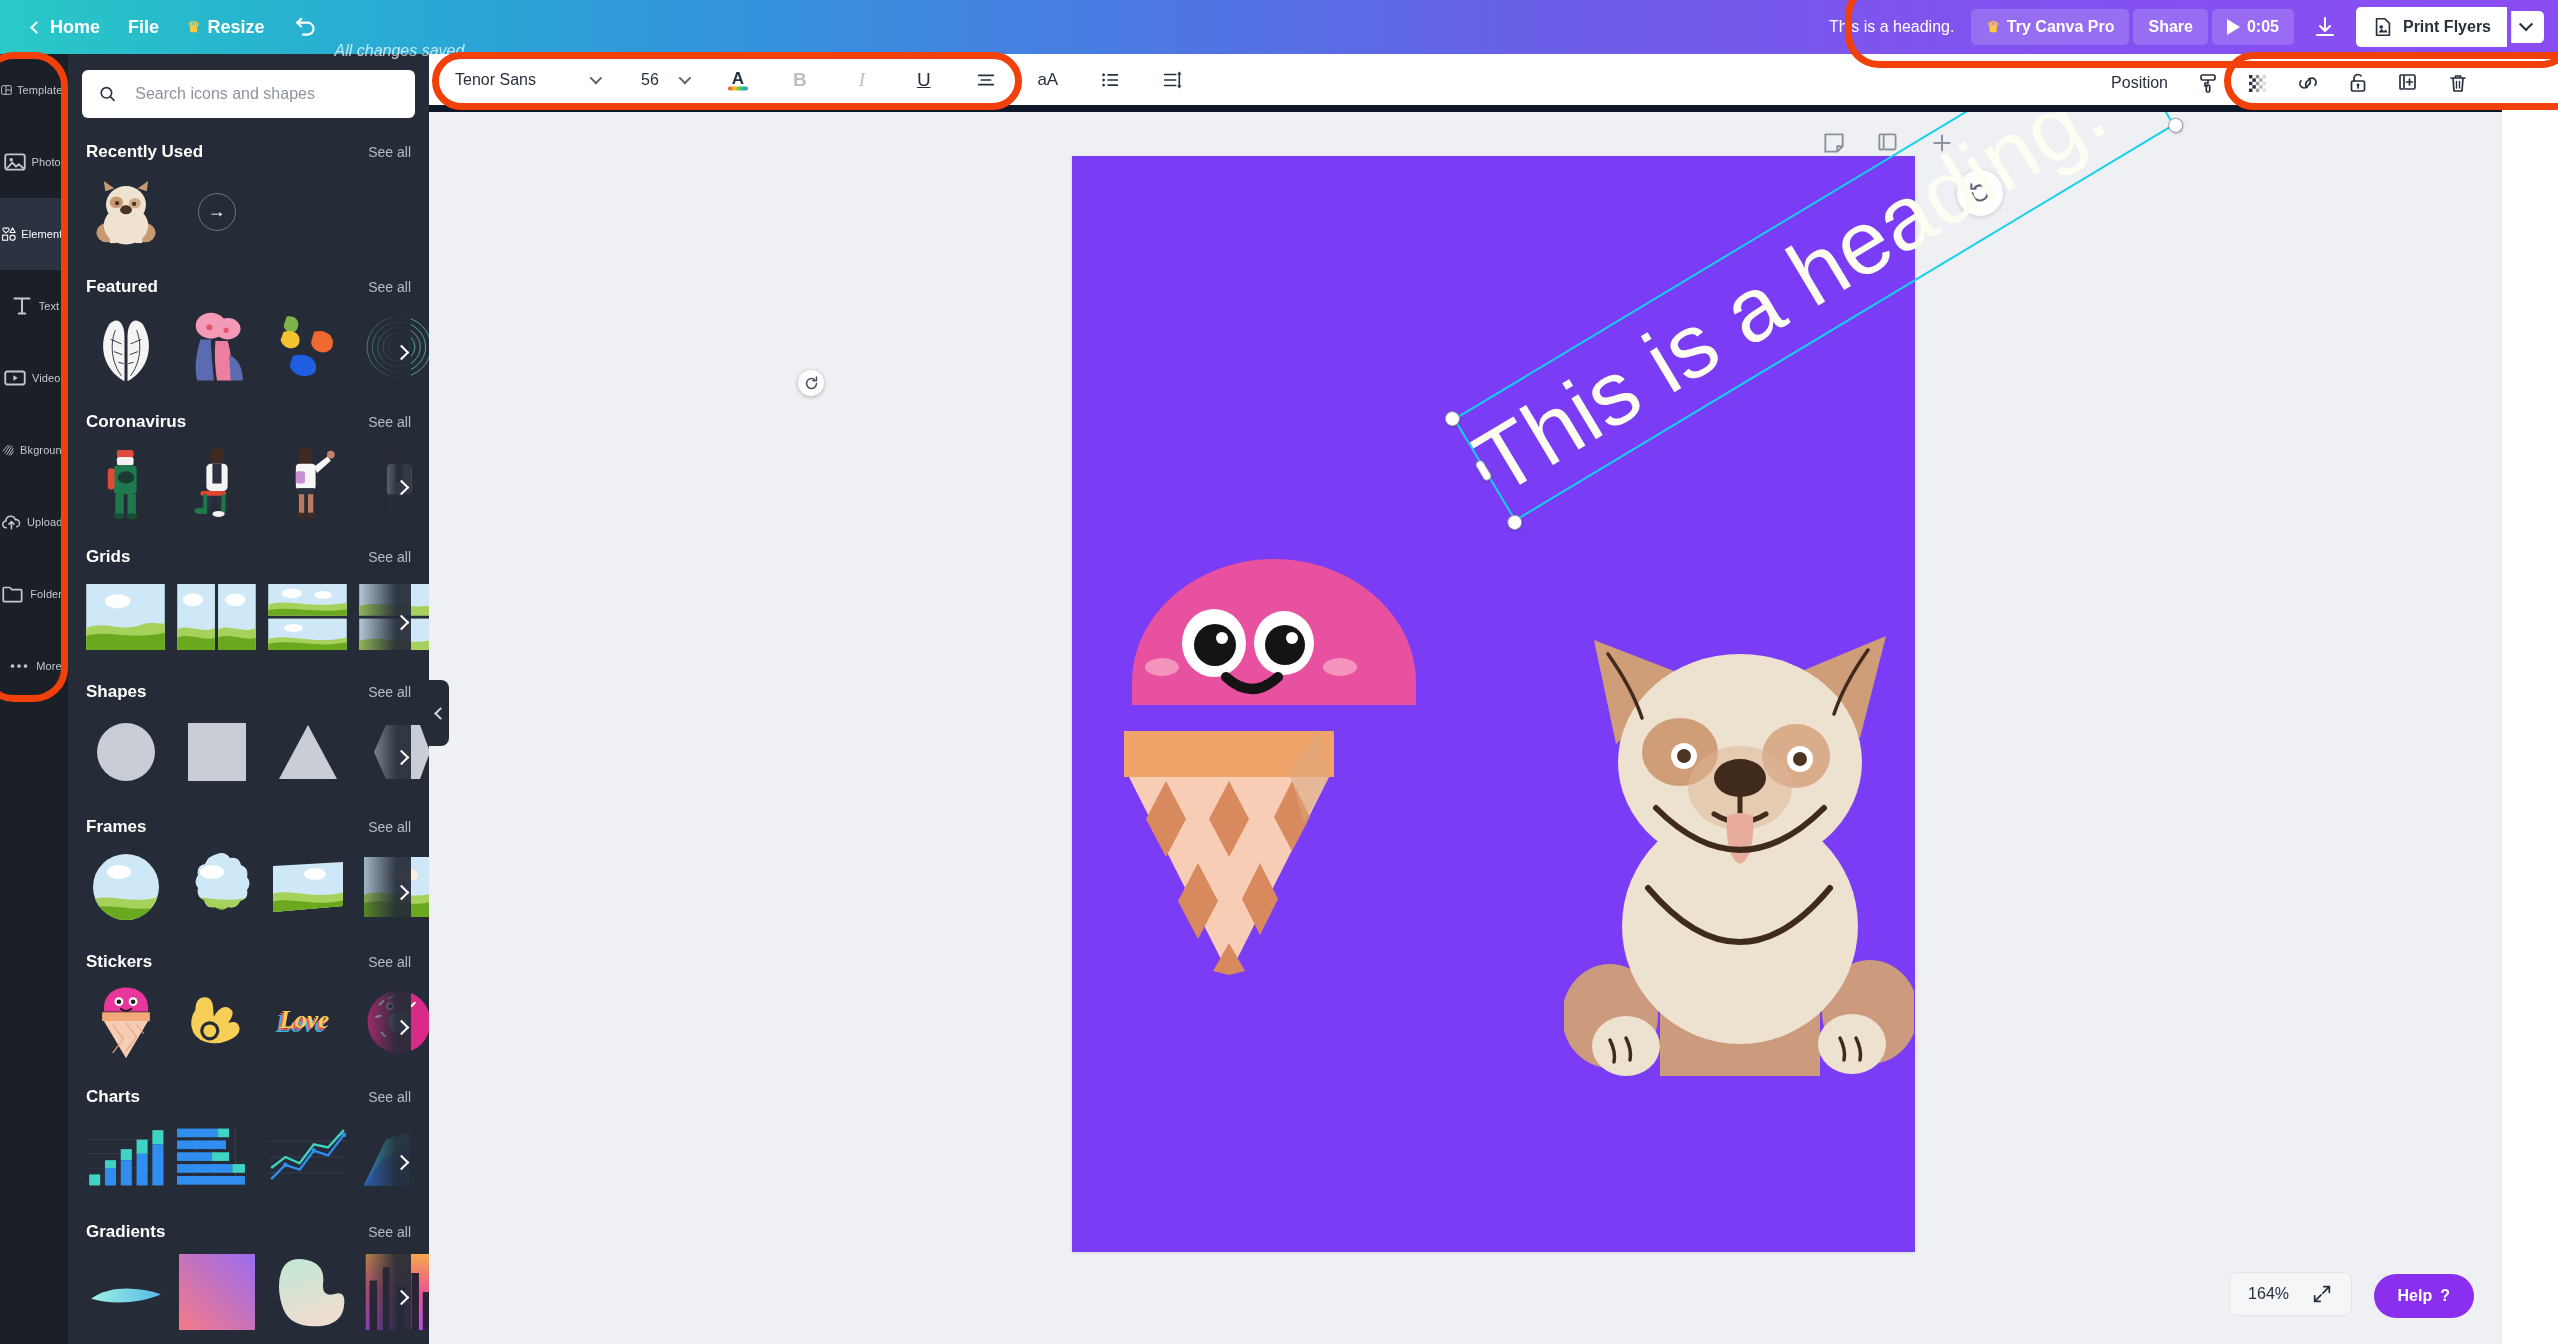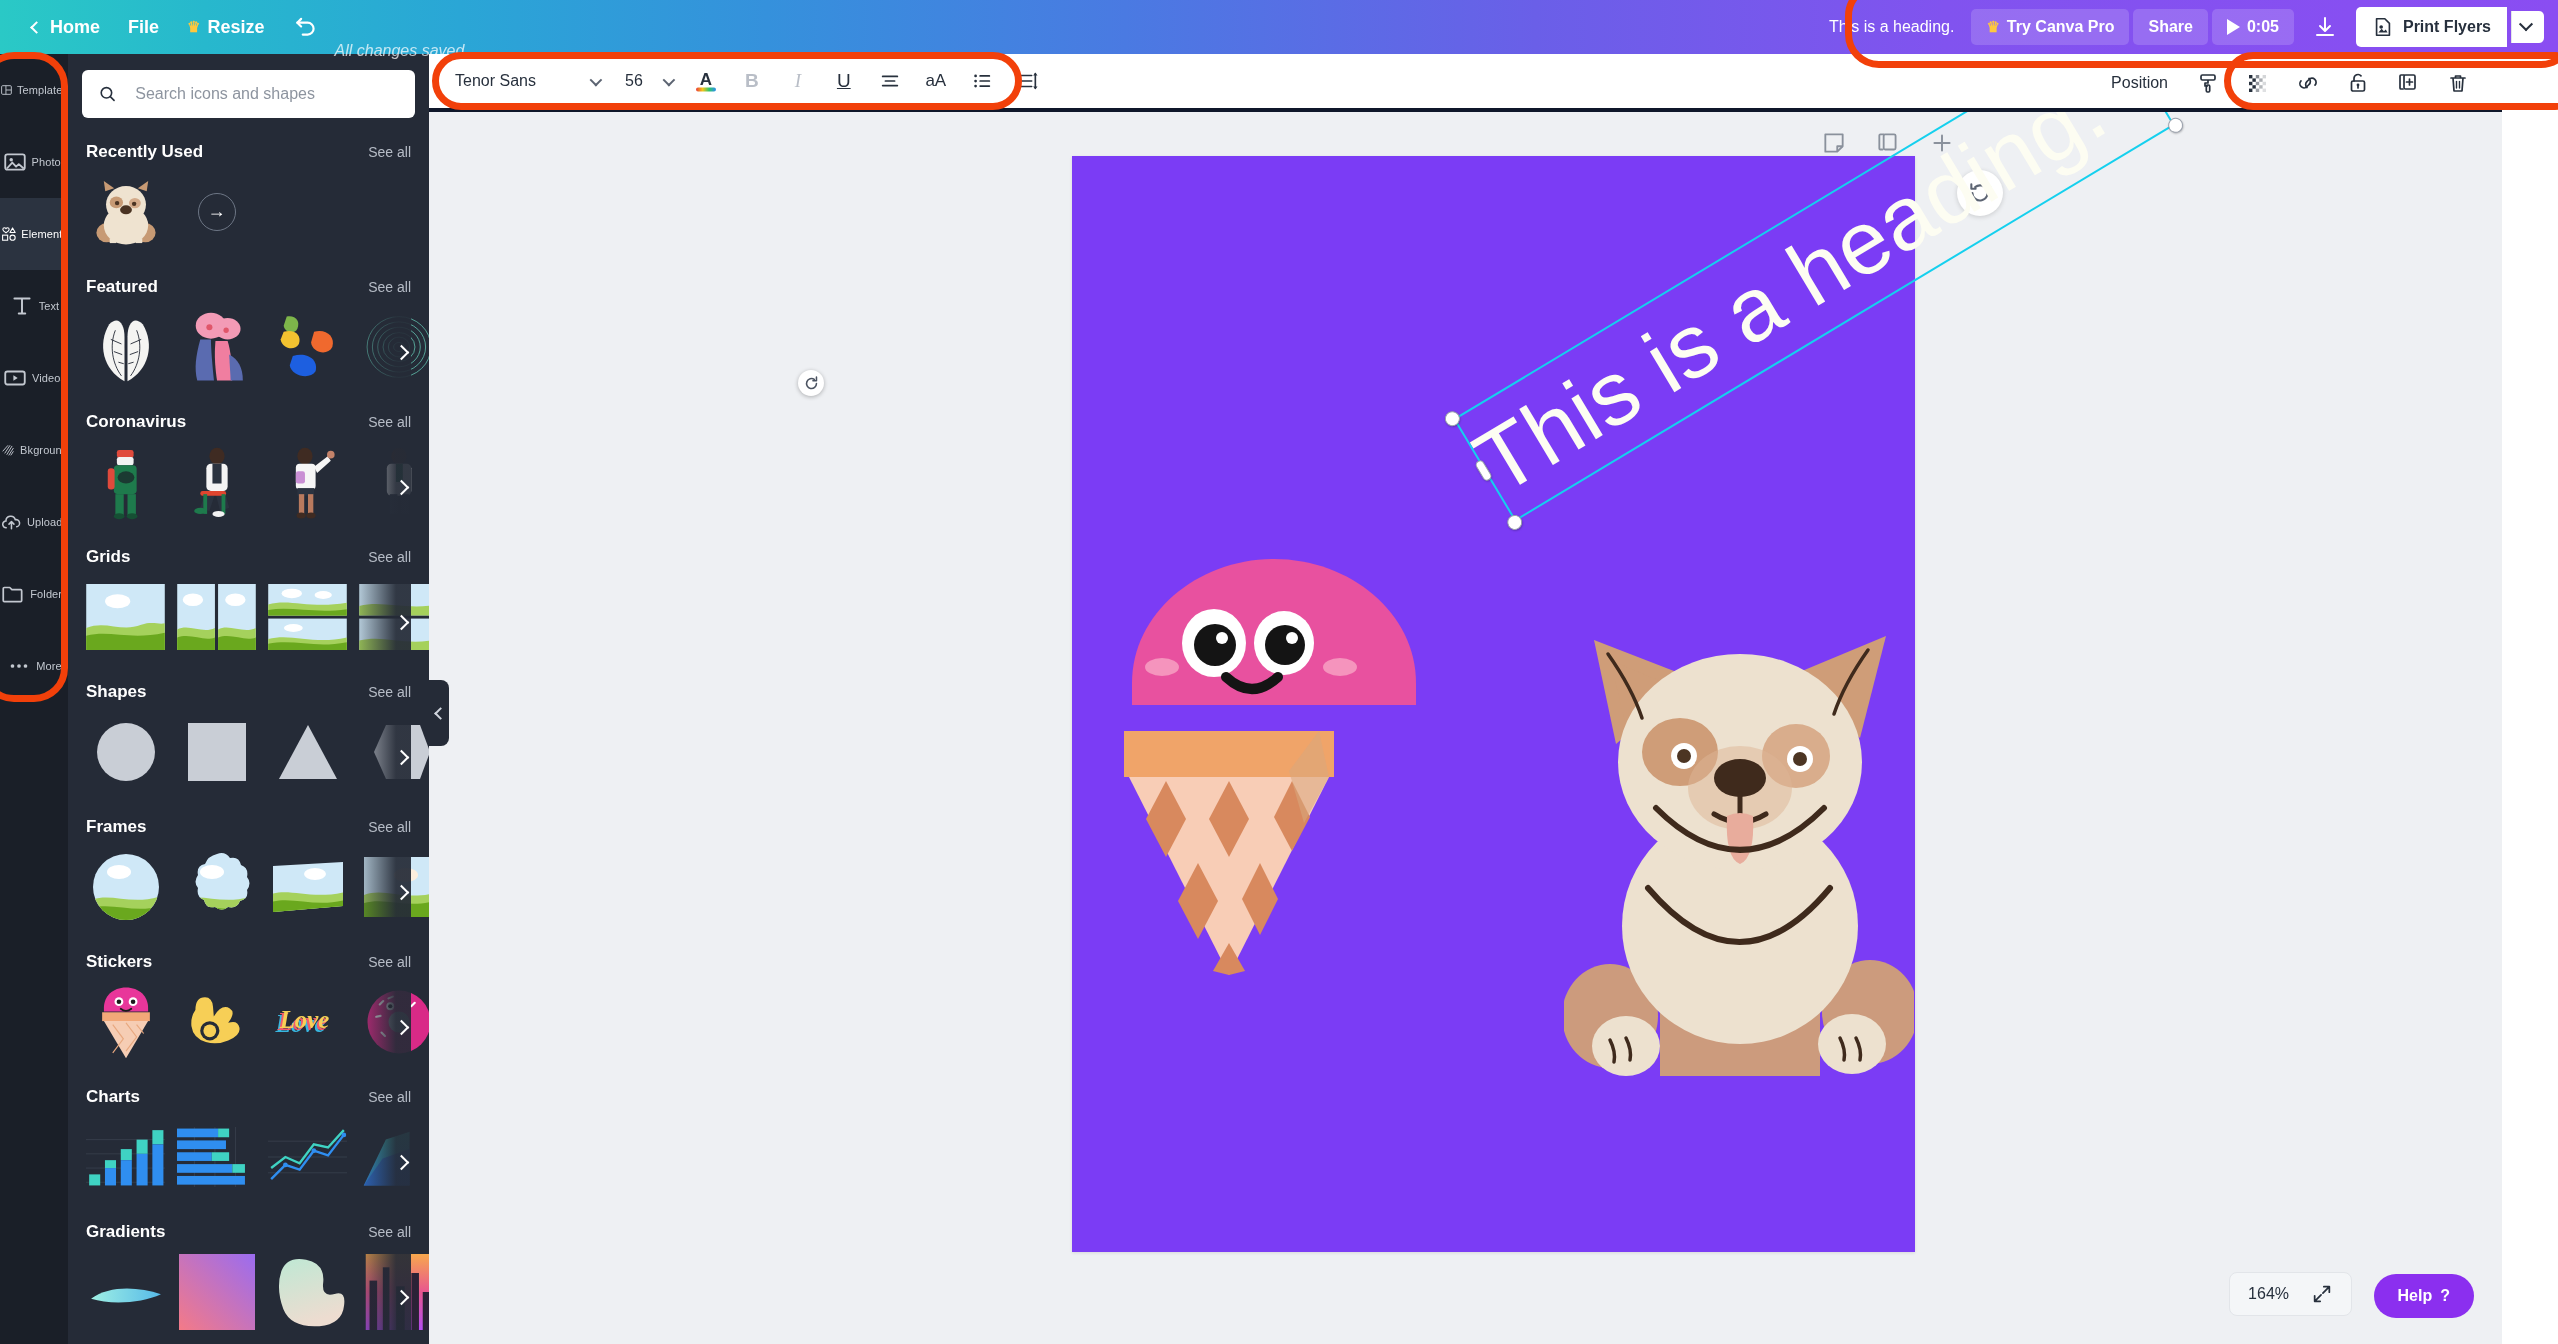--- a/index.html
+++ b/index.html
@@ -155,22 +155,22 @@
   .panel-collapse::after {
     content: ''; width: 7px; height: 7px;
     border-left: 2px solid #cfd4dc; border-bottom: 2px solid #cfd4dc;
     transform: rotate(45deg); margin-left: 3px;
   }
 
   
   .toolbar {
     position: absolute; left: 429px; top: 54px; right: 0; height: 58px;
     background: #fff; display: flex; align-items: center;
-    padding-left: 18px; gap: 2px; z-index: 20;
-    border-bottom: 4px solid #0f172a;
+    padding-left: 18px; gap: 18px; z-index: 20;
+    border-bottom: 7px solid #0f172a;
   }
   .fontname {
     display: flex; align-items: center; justify-content: space-between;
     width: 160px; font-size: 16px; color: #27303d; padding: 0 8px;
     cursor: pointer;
   }
   .fontsize {
     display: flex; align-items: center; gap: 20px;
     font-size: 16px; color: #27303d; padding: 0 10px 0 16px; cursor: pointer;
   }

